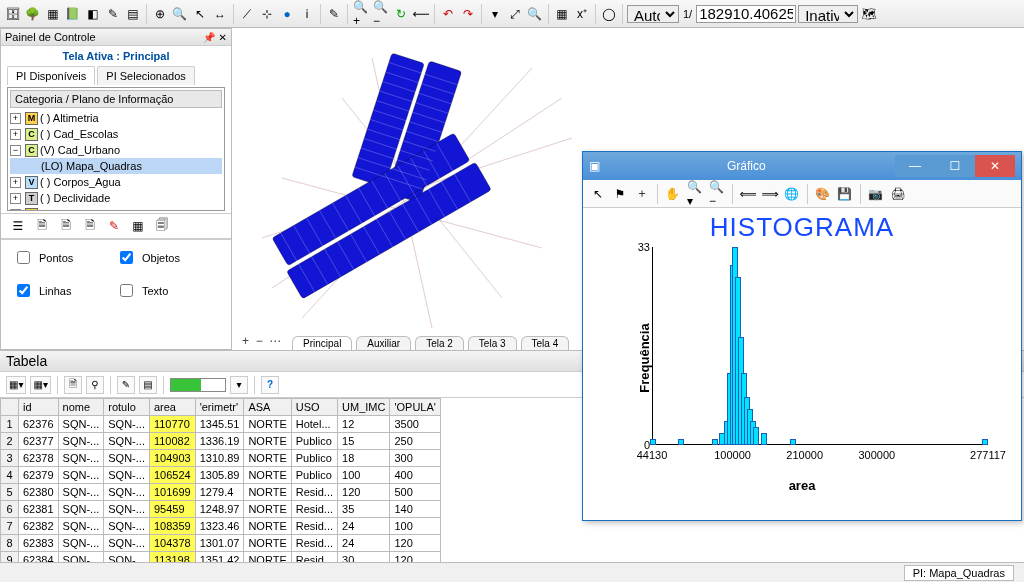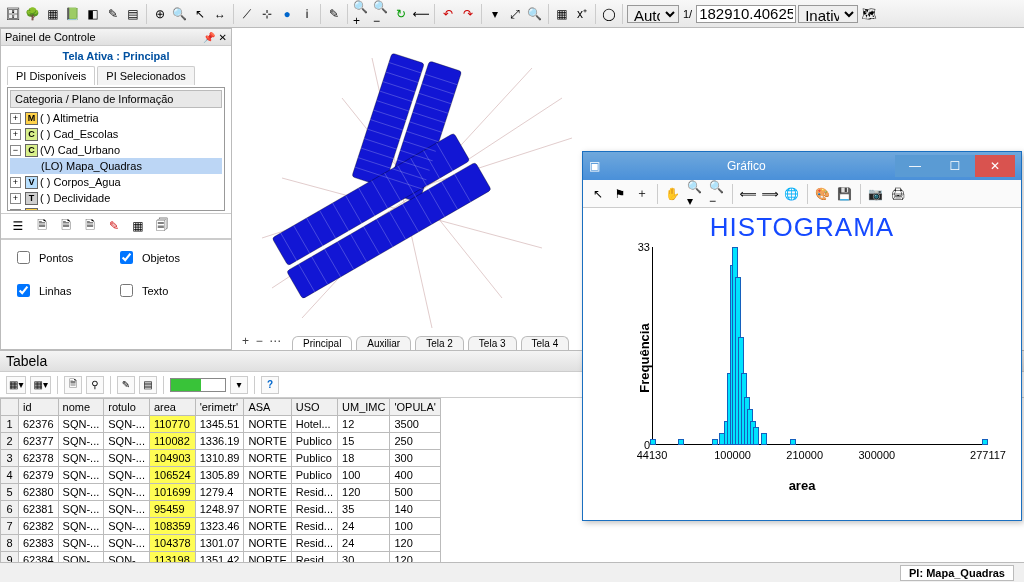--- a/index.html
+++ b/index.html
@@ -62,21 +62,21 @@
   .cw-toolbar { height: 28px; border-bottom: 1px solid #ccc; display: flex; align-items: center; gap: 4px; padding: 0 6px; background: #fafafa; }
   .chart-body { padding: 4px 8px 8px 8px; position: relative; height: calc(100% - 56px); }
   .chart-title { text-align: center; color: #1549ff; font-size: 26px; font-family: Arial; font-weight: normal; letter-spacing: 1px; }
   .chart-plot { position: relative; width: 380px; height: 230px; margin: 0 auto; }
   .ylabel { position: absolute; left: -2px; top: 50%; transform: translateY(-50%) rotate(-90deg); transform-origin: center; font-size: 13px; font-weight: bold; }
   .xlabel { position: absolute; left: 50%; bottom: -20px; transform: translateX(-50%); font-size: 13px; font-weight: bold; }
   .axis { position: absolute; left: 40px; right: 4px; top: 4px; bottom: 28px; border-left: 1px solid #000; border-bottom: 1px solid #000; }
   .ytick { position: absolute; left: 18px; font-size: 11px; text-align: right; width: 20px; }
   .xtick { position: absolute; bottom: 12px; font-size: 11px; transform: translateX(-50%); text-align: center; }
   .bar { position: absolute; bottom: 28px; background: #00e4ff; border: 1px solid #1560bd; }
-  .statusbar { position: absolute; bottom: 0; left: 0; right: 0; height: 20px; border-top: 1px solid #bbb; background: #f0f0f0; display: flex; align-items: center; font-size: 11px; font-weight: bold; }
+  .statusbar { position: absolute; bottom: 0; left: 0; right: 0; height: 20px; border-top: 1px solid #bbb; background: #f0f0f0; display: flex; align-items: center; font-size: 11px; }
   .statusbar .cell { border: 1px solid #bbb; padding: 1px 8px; margin-left: auto; margin-right: 10px; background: #fff; }
 </style>
 </head>
 <body>
 
 <div class="toolbar-main">
   <span class="tb-btn">🗄</span>
   <span class="tb-btn">🌳</span>
   <span class="tb-btn">▦</span>
   <span class="tb-btn">📗</span>

